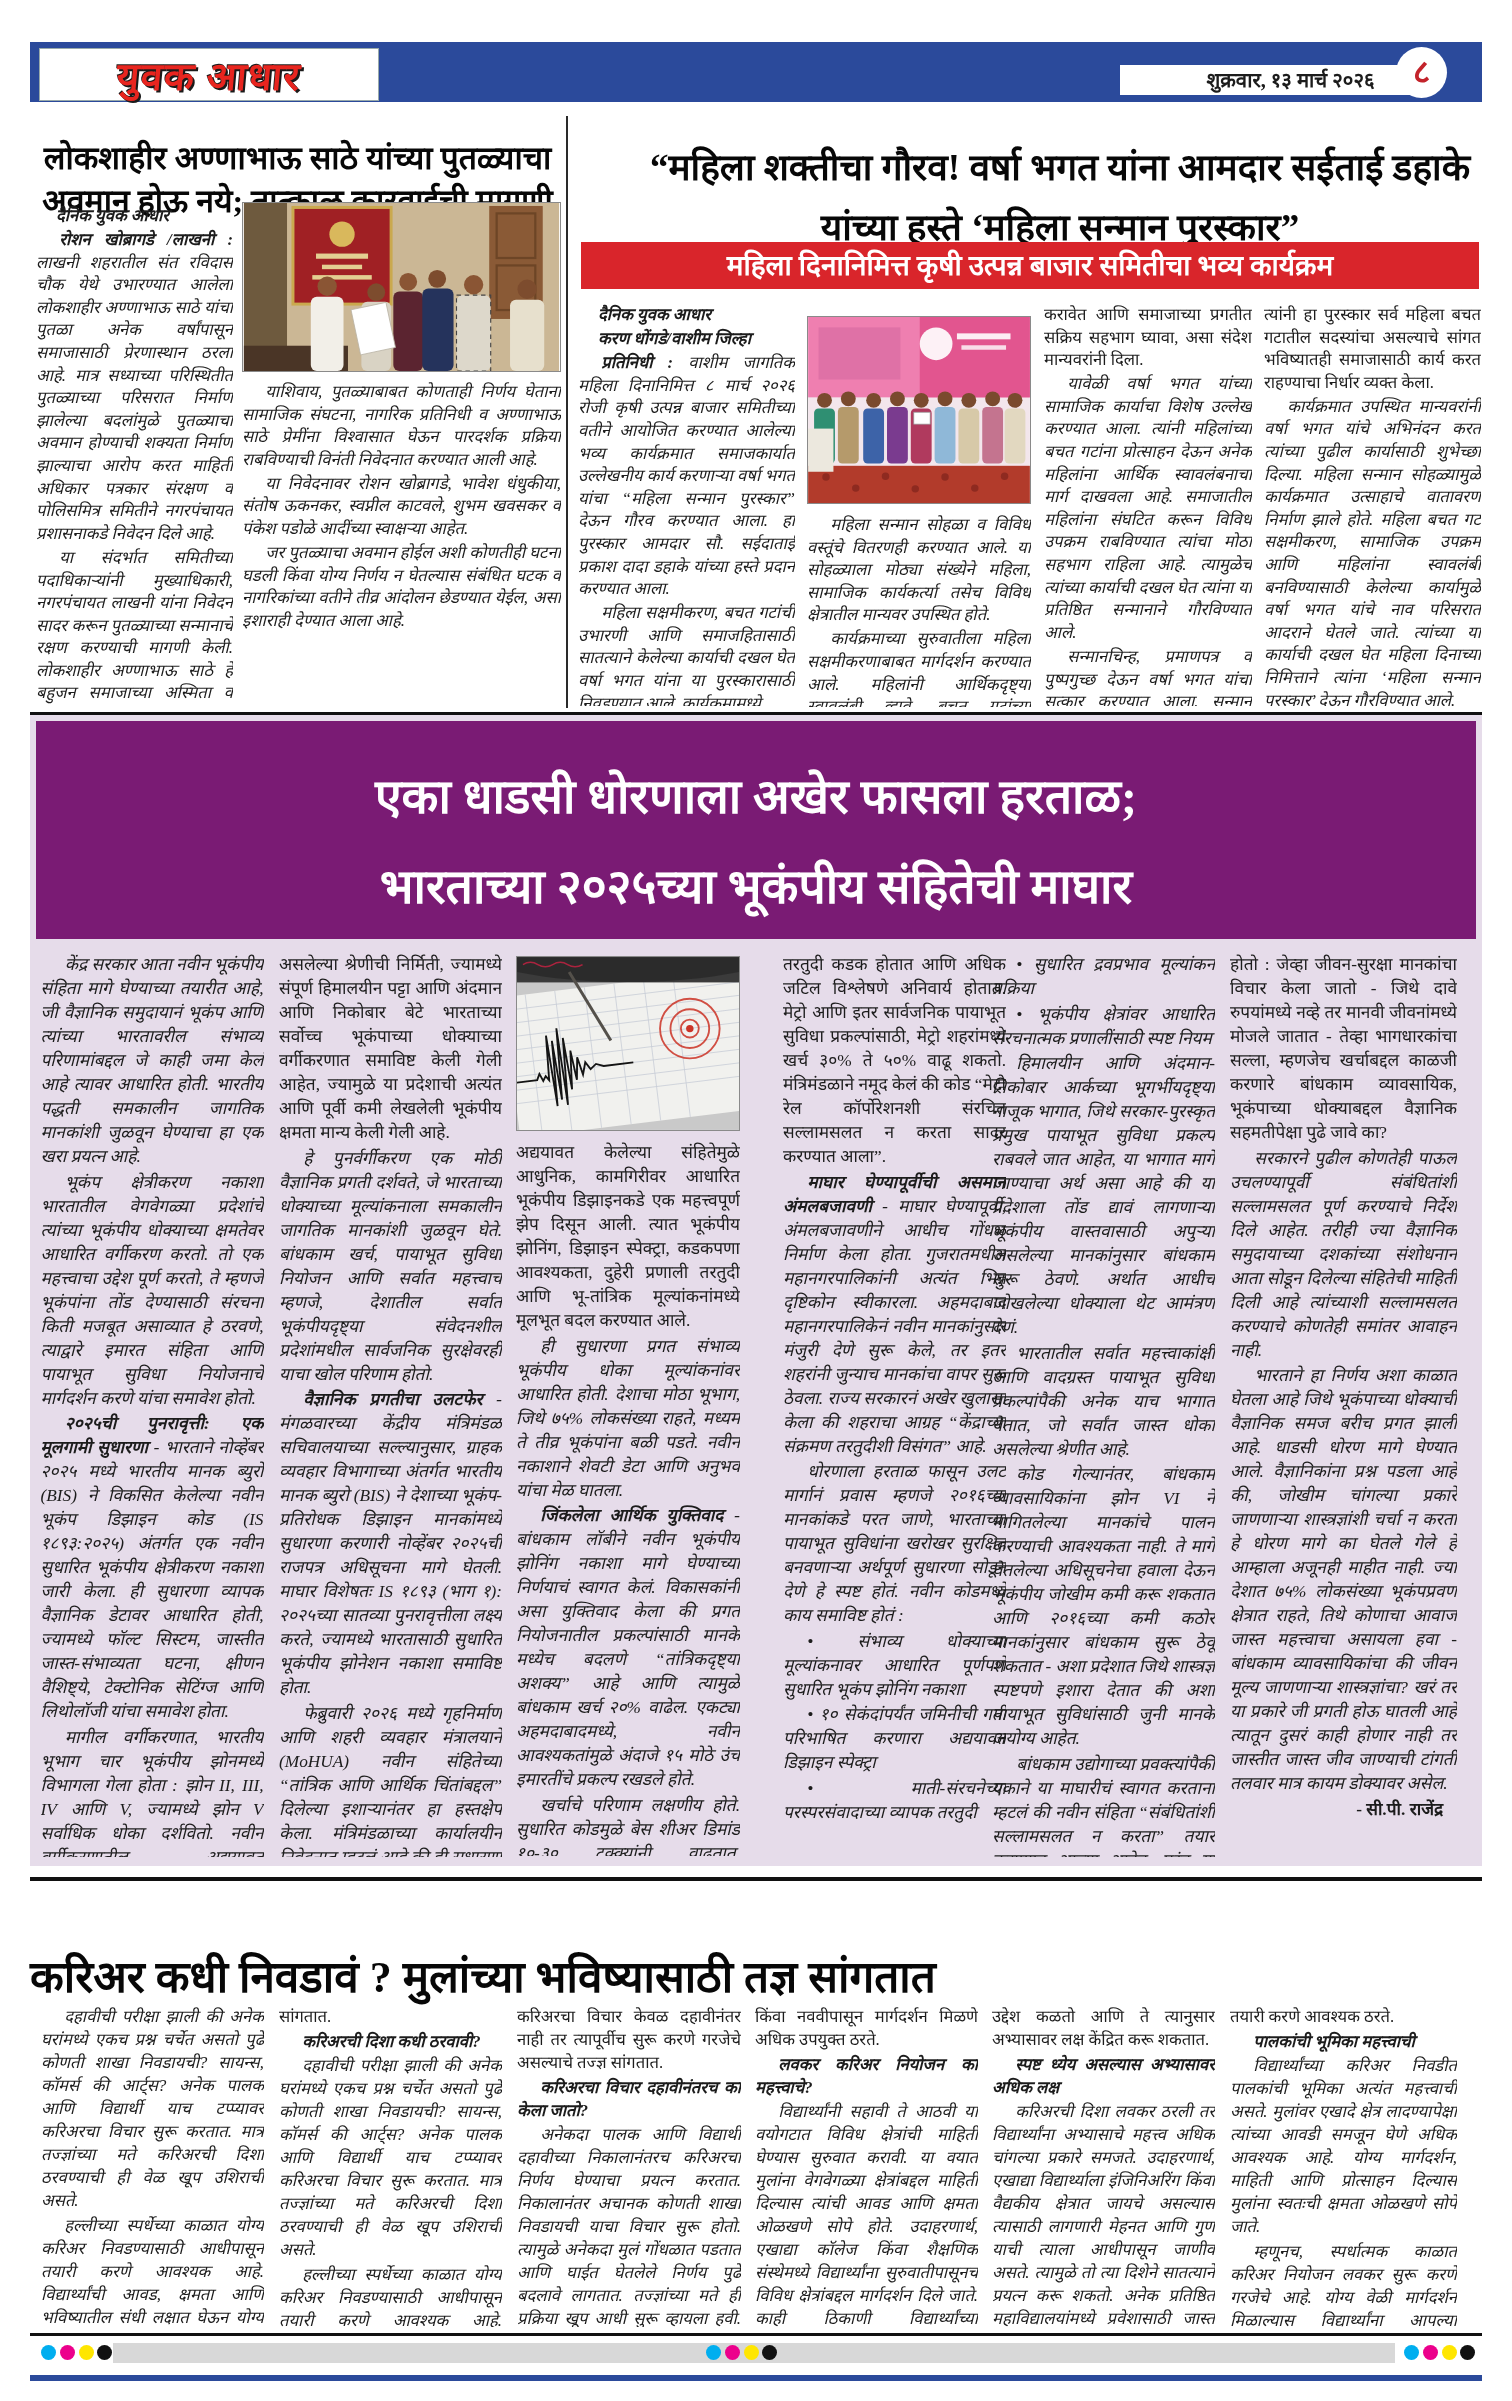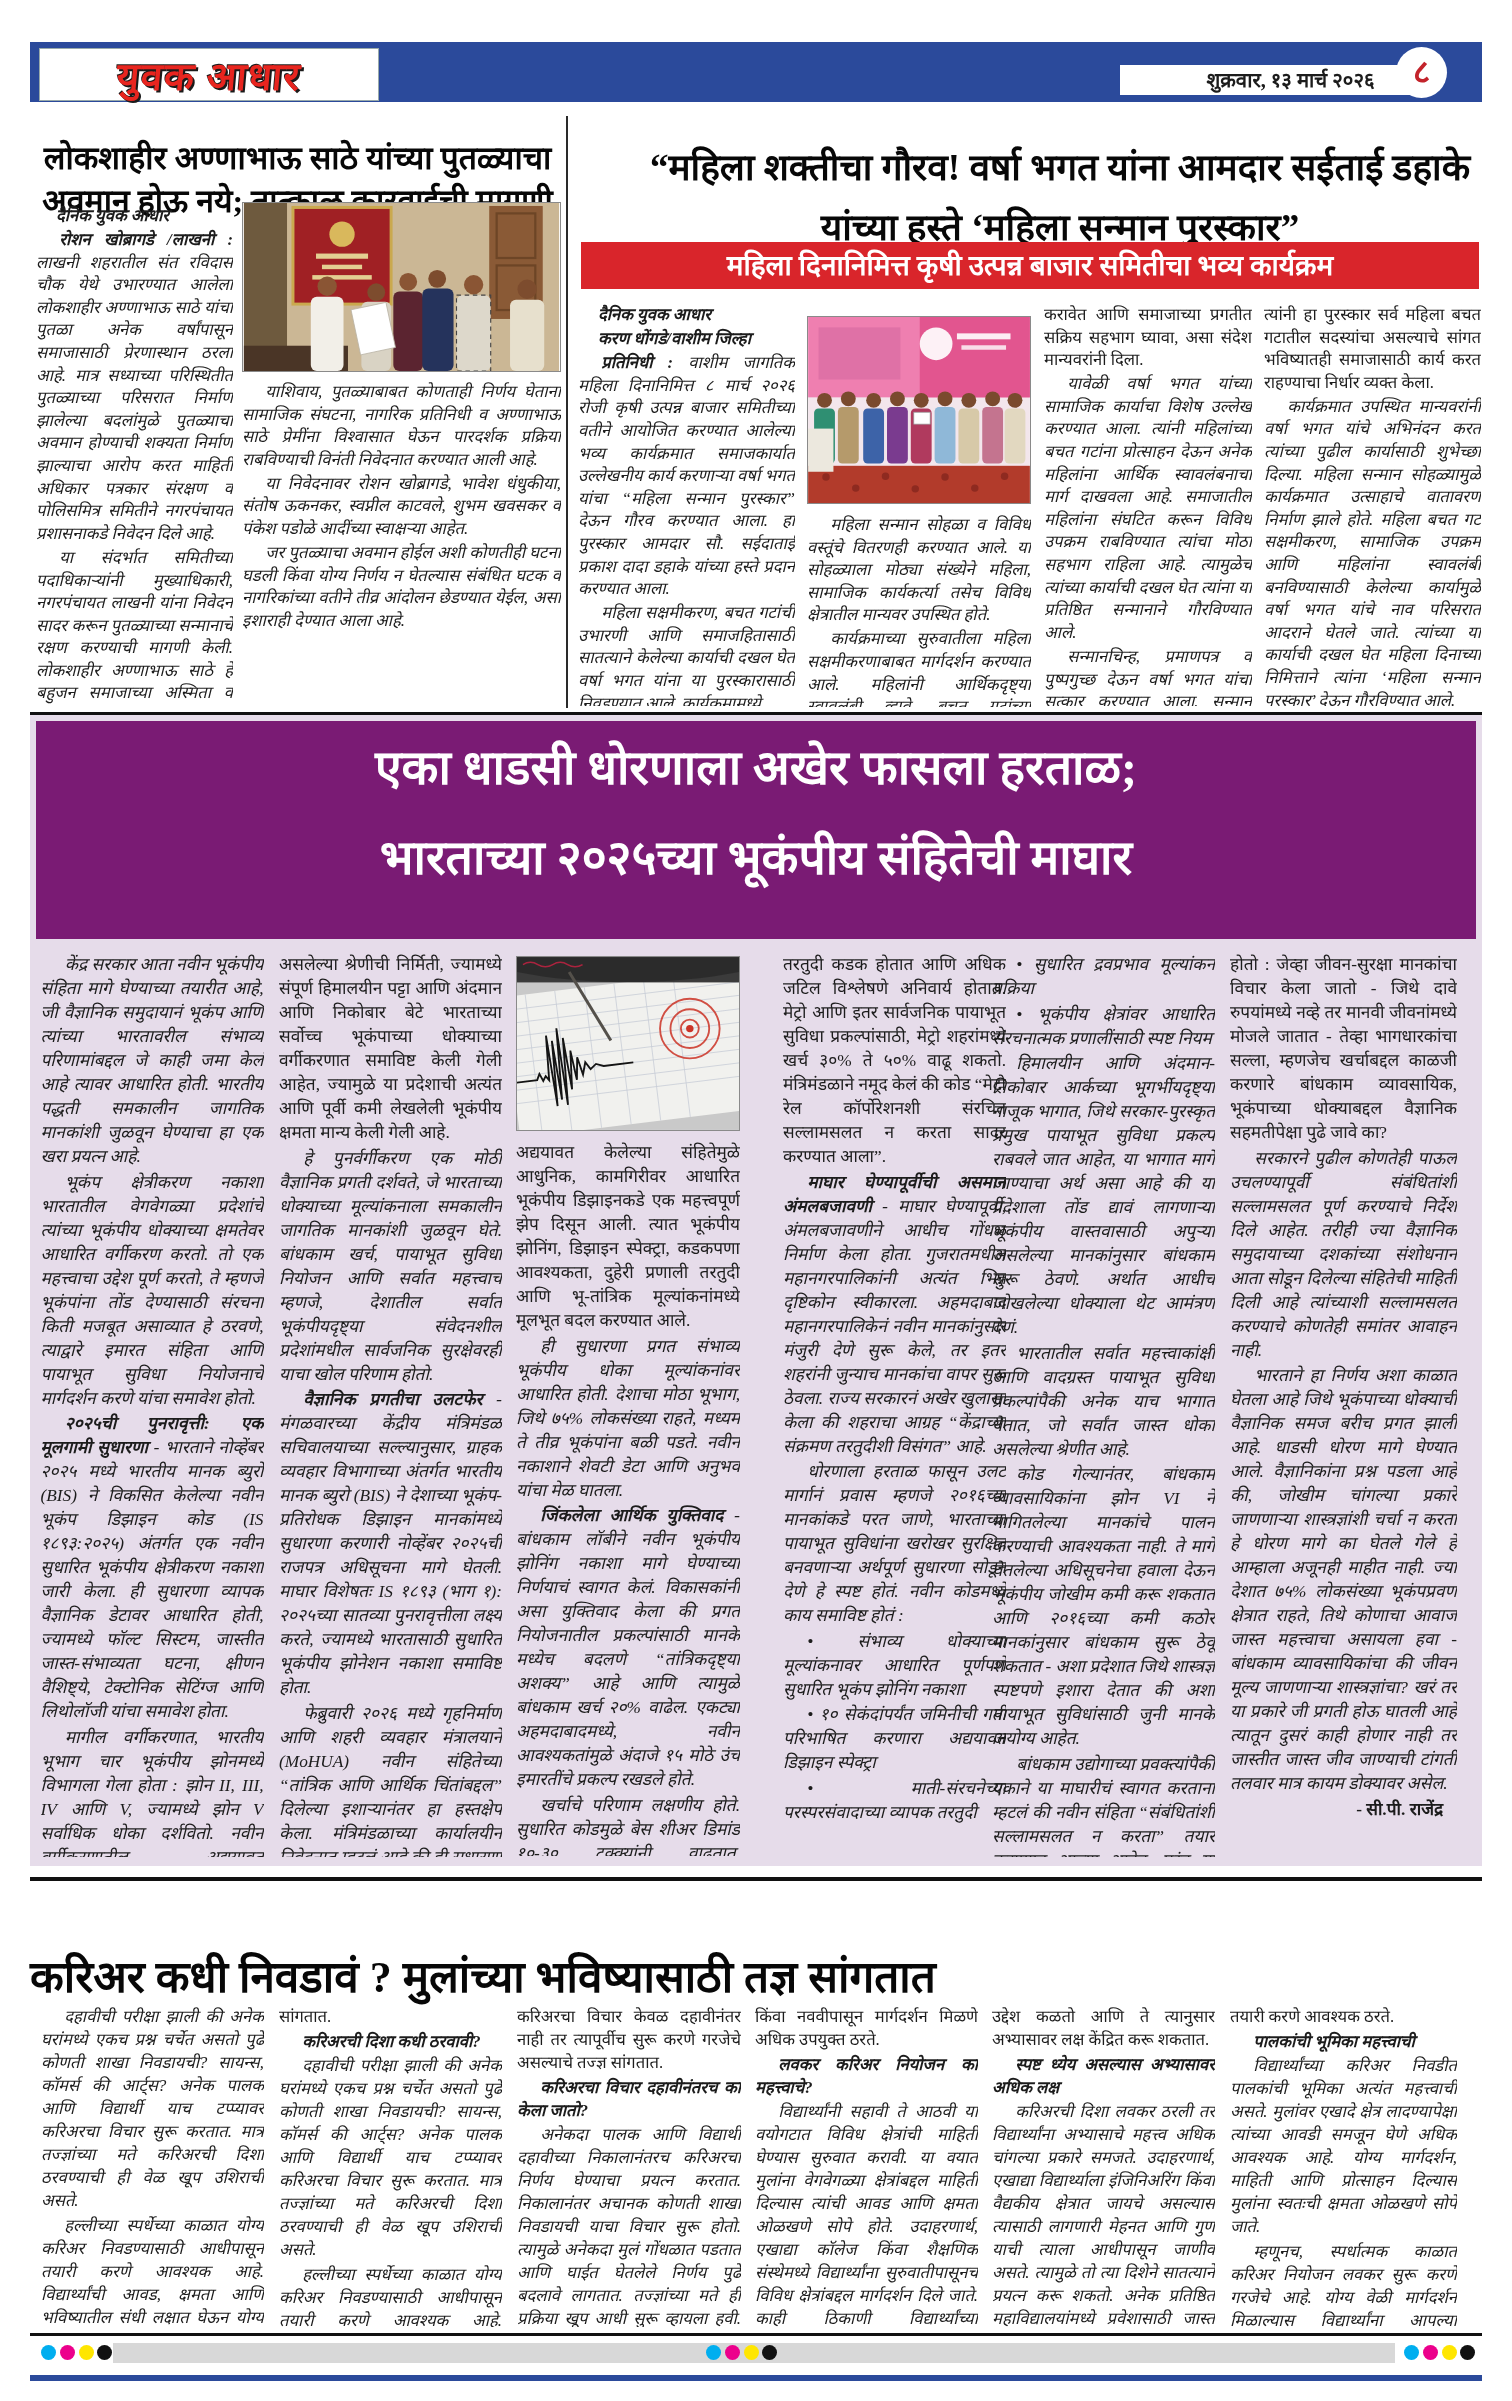--- a/index.html
+++ b/index.html
@@ -20,21 +20,21 @@
   .hl{font-weight:800;color:#070707;text-align:center;}
   .hl-a1{font-size:32px;line-height:43px;}
   .hl-a2{font-size:37px;line-height:60px;}
   .kicker{background:#d9252b;color:#fff;font-weight:800;font-size:28px;line-height:47px;text-align:center;}
   .vrule{background:#2a2a2a;}
   .hrule{background:#111;}
 
   
   .seismic-bg{background:#e6dcea;border-top:3px solid #111;}
   .purple-banner{background:#7a1b74;color:#fff;text-align:center;font-weight:800;
-      font-size:48px;line-height:90px;padding-top:2px;}
+      font-size:48px;line-height:90px;padding-top:31px;}
   .career-hl{font-size:44px;line-height:59px;font-weight:700;color:#070707;}
 
   
   .col{overflow:hidden;text-align:justify;}
   .col p{margin:0 0 1.5px 0;}
   .fs-top{font-size:16.6px;line-height:22.6px;}
   .fs-mid{font-size:17.3px;line-height:24px;}
   .fs-car{font-size:16.6px;line-height:23px;}
   .blk-p,.blk-hp,.blk-bullet,.blk-by,.blk-h,.blk-lead{text-indent:1.4em;font-style:italic;}
   .blk-cont{text-indent:0;}

